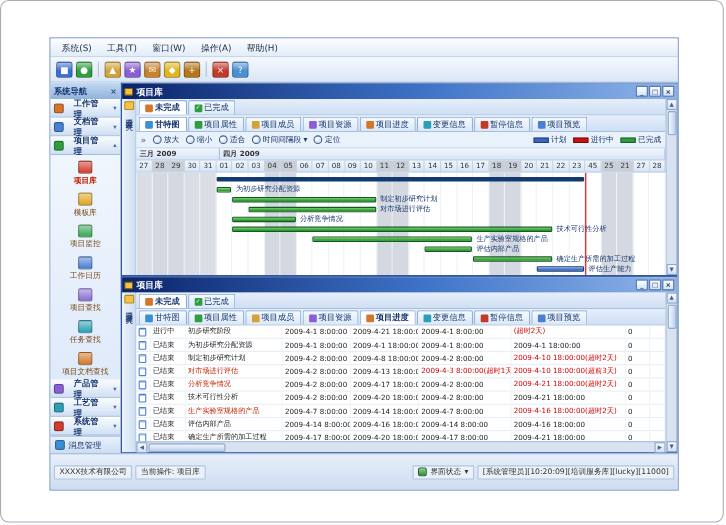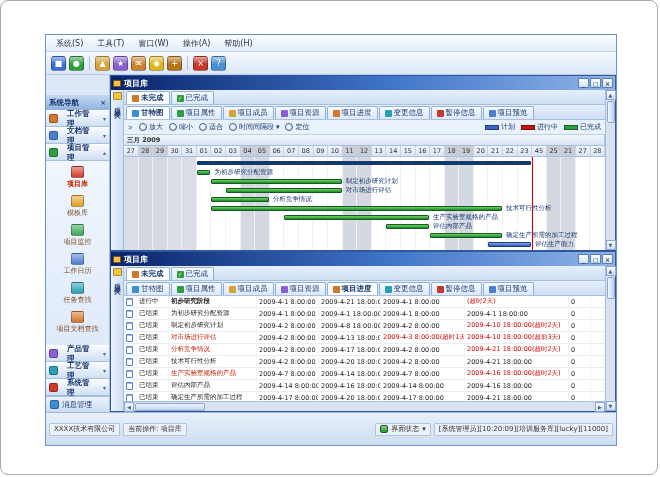--- a/index.html
+++ b/index.html
@@ -11,21 +11,21 @@
   .menubar { height:17px; flex:none; display:flex; align-items:center; gap:2px; padding:0 4px; background:linear-gradient(#fdfeff,#e2ecf9); border-bottom:1px solid #c2d4ec; }
   .menu-item { padding:1px 6px; font-size:8px; color:#1c2a44; }
   .toolbar { height:23px; flex:none; display:flex; align-items:center; gap:3px; padding:0 5px; background:linear-gradient(#f4f8fd,#dbe7f6); border-bottom:1px solid #b9cde8; }
   .tb-icon { width:15px; height:15px; border-radius:3px; display:flex; align-items:center; justify-content:center; font-size:8px; color:#fff; border:1px solid rgba(0,0,0,.28); background-image:linear-gradient(rgba(255,255,255,.55),rgba(255,255,255,0) 55%); }
   .tb-sep { width:1px; height:14px; background:#b0c4e0; margin:0 2px; }
 
   .body-row { flex:1; display:flex; min-height:0; }
 
   
   .sidebar { width:64px; flex:none; background:#dce8f7; border-right:1px solid #a8c0e0; display:flex; flex-direction:column; }
-  .sb-header { height:15px; flex:none; background:linear-gradient(#c4d9f2,#8fb2dd); color:#16356e; font-weight:bold; font-size:7.5px; display:flex; align-items:center; justify-content:space-between; padding:0 3px;margin-top:20px; }
+  .sb-header { height:15px; flex:none; background:linear-gradient(#c4d9f2,#8fb2dd); color:#16356e; font-weight:bold; font-size:7.5px; display:flex; align-items:center; justify-content:space-between; padding:0 3px; }
   .sb-close { font-size:7px; color:#2a4a80; }
   .sb-group { height:17px; flex:none; background:linear-gradient(#f8fbfe,#cfdff3); border-top:1px solid #ffffff; border-bottom:1px solid #a8c0e0; display:flex; align-items:center; gap:9px; padding:0 3px; color:#16356e; font-weight:bold; font-size:7.5px; }
   .sb-gic { width:9px; height:9px; flex:none; border-radius:2px; border:1px solid rgba(0,0,0,.3); }
   .sb-chev { margin-left:auto; font-size:6px; color:#4a6a9a; }
   .sb-panel { flex:1; background:linear-gradient(#f0f6fd,#dfeafa); overflow:hidden; display:flex; flex-direction:column; padding-top:2px; }
   .sb-item { display:flex; flex-direction:column; align-items:center; gap:1px; padding:3px 0; }
   .sb-item .ic { width:13px; height:12px; border-radius:2px; border:1px solid rgba(0,0,0,.3); background-image:linear-gradient(rgba(255,255,255,.5),rgba(255,255,255,0)); }
   .sb-item .lb { font-size:7px; color:#7a4a1a; white-space:nowrap; }
   .sb-item.selected .lb { color:#c42000; font-weight:bold; }
   .sb-bottom-tab { height:16px; flex:none; background:linear-gradient(#eaf2fc,#cddcf2); border-top:1px solid #a8c0e0; display:flex; align-items:center; gap:3px; padding:0 4px; font-size:7.5px; color:#16356e; }
@@ -162,20 +162,24 @@
             </div>
             <div class="sb-item">
               <span class="ic" style="background-color: rgb(58, 166, 85);"></span>
               <span class="lb">项目监控</span>
             </div>
             <div class="sb-item">
               <span class="ic" style="background-color: rgb(74, 127, 212);"></span>
               <span class="lb">工作日历</span>
             </div>
             <div class="sb-item">
+              <span class="ic" style="background-color: rgb(138, 111, 212);"></span>
+              <span class="lb">项目查找</span>
+            </div>
+            <div class="sb-item">
               <span class="ic" style="background-color: rgb(42, 159, 181);"></span>
               <span class="lb">任务查找</span>
             </div>
             <div class="sb-item">
               <span class="ic" style="background-color: rgb(212, 118, 42);"></span>
               <span class="lb">项目文档查找</span>
             </div>
           </div>
         <div id="sb-bottom">
             <div class="sb-group">
@@ -295,20 +299,21 @@
                       <span>进行中</span>
                     </div>
                     <div class="lg-item">
                       <span class="lg-sw" style="background: rgb(46, 158, 62);"></span>
                       <span>已完成</span>
                     </div>
                   </div>
                 </div>
               <div class="tl-months" id="tl-months">
                   <div class="tl-m" style="flex-grow: 5; flex-basis: 0px;">三月 2009</div>
+                  <div class="tl-m" style="flex-grow: 28; flex-basis: 0px;">四月 2009</div>
                 </div>
               <div class="tl-days" id="tl-days">
                   <div class="tl-d">27</div>
                   <div class="tl-d we">28</div>
                   <div class="tl-d we">29</div>
                   <div class="tl-d">30</div>
                   <div class="tl-d">31</div>
                   <div class="tl-d">01</div>
                   <div class="tl-d">02</div>
                   <div class="tl-d">03</div>
@@ -463,21 +468,21 @@
                     <span class="ticon" style="background-color: rgb(74, 127, 212);"></span>
                     <span>项目预览</span>
                   </div>
                 </div>
               <div class="trows" id="trows">
                   <div class="tr">
                     <div class="td" style="width: 13px;">
                       <span class="doc-ic"></span>
                     </div>
                     <div class="td " style="width: 32px;">进行中</div>
-                    <div class="td " style="width: 88px; font-weight: bold;">初步研究阶段</div>
+                    <div class="td " style="width: 88px;">初步研究阶段</div>
                     <div class="td " style="width: 62px;">2009-4-1 8:00:00</div>
                     <div class="td " style="width: 62px;">2009-4-21 18:00:00</div>
                     <div class="td " style="width: 84px;">2009-4-1 8:00:00</div>
                     <div class="td red" style="width: 104px;">(超时2天)</div>
                     <div class="td " style="width: 22px;">0</div>
                     <div class="td " style="width: 14px;"></div>
                   </div>
                   <div class="tr">
                     <div class="td" style="width: 13px;">
                       <span class="doc-ic"></span>

